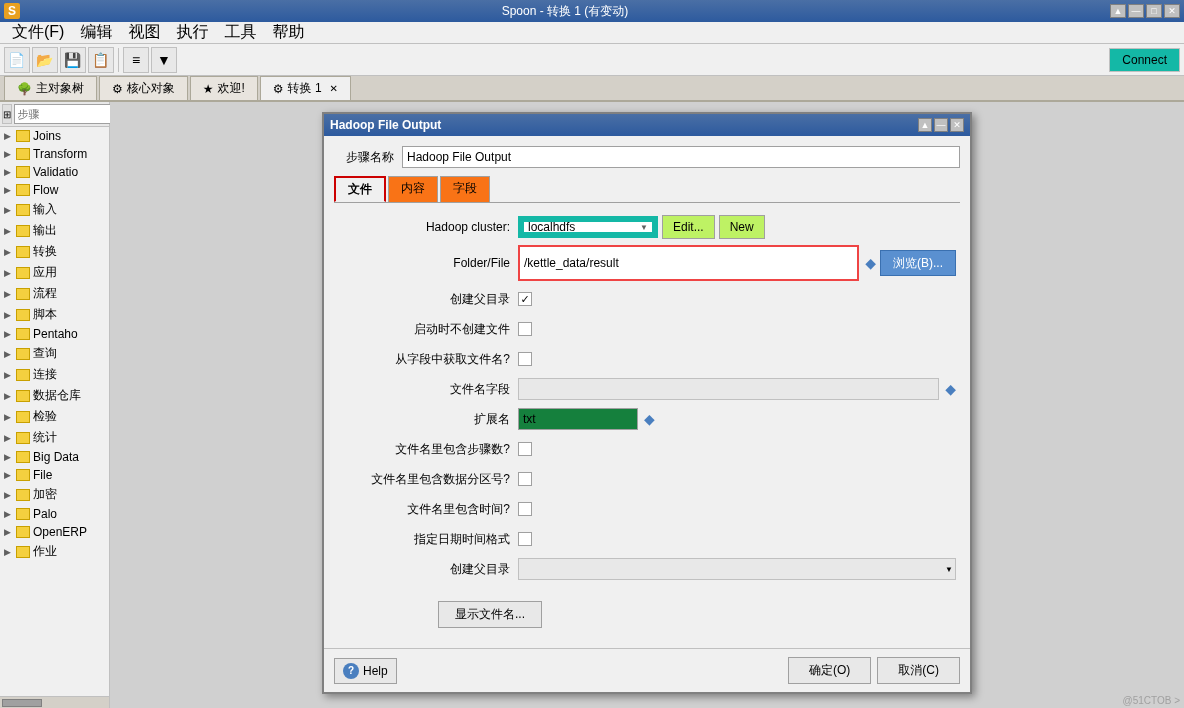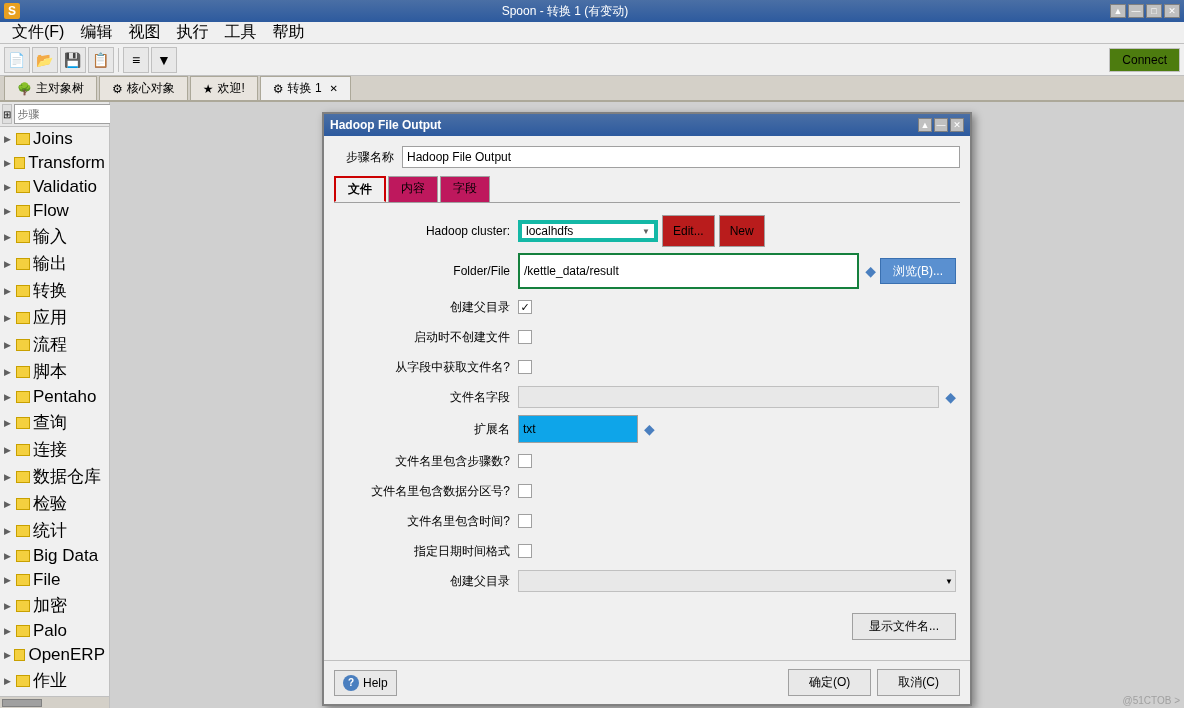--- a/index.html
+++ b/index.html
@@ -46,21 +46,21 @@
       width: 26px; height: 26px;
       background: #e8e8e8;
       border: 1px solid #c0c0c0;
       display: flex; align-items: center; justify-content: center;
       cursor: pointer; font-size: 14px;
     }
     .toolbar-sep { width: 1px; height: 24px; background: #c0c0c0; margin: 0 2px; }
     .connect-btn {
       margin-left: auto;
       padding: 4px 12px;
-      background: #4d7c0f;
+      background: #14b8a6;
       border: 1px solid #c0c0c0;
       cursor: pointer;
       font-size: 12px;
     }
 
     
     .tabbar {
       background: #d4d0c8;
       height: 26px;
       display: flex;
@@ -121,21 +121,21 @@
     .tree-list { overflow-y: auto; flex: 1; }
     .tree-item {
       display: flex;
       align-items: center;
       padding: 2px 4px;
       cursor: pointer;
       white-space: nowrap;
     }
     .tree-arrow { width: 12px; font-size: 9px; color: #606060; }
     .tree-folder { width: 14px; height: 12px; background: #f4d03f; border: 1px solid #c8a000; margin-right: 3px; font-size: 9px; display: flex; align-items: center; justify-content: center; }
-    .tree-label { font-size: 17px; }
+    .tree-label { font-size: 12px; }
 
     
     .right-area {
       flex: 1;
       position: relative;
       overflow: hidden;
     }
 
     
     .modal-overlay {
@@ -188,21 +188,21 @@
     }
 
     
     .sub-tabbar {
       display: flex;
       border-bottom: 1px solid #a0a0a0;
       margin-bottom: 8px;
     }
     .sub-tab {
       padding: 3px 12px;
-      background: #be185d;
+      background: #f97316;
       border: 1px solid #a0a0a0;
       border-bottom: none;
       margin-right: 2px;
       cursor: pointer;
       font-size: 12px;
     }
     .sub-tab.active {
       background: #f0f0f0;
       border: 2px solid #cc0000;
       border-bottom: 1px solid #f0f0f0;
@@ -235,38 +235,38 @@
       border: 1px solid #a0a0a0;
       background: white;
       padding: 0 4px;
       font-size: 12px;
       display: flex;
       align-items: center;
       justify-content: space-between;
     }
     .select-arrow { font-size: 8px; color: #606060; }
     .text-input {
-      height: 28px;
-      border: 1px solid #a0a0a0;
-      background: #0ea5e9;
+      height: 22px;
+      border: 1px solid #a0a0a0;
+      background: #15803d;
       padding: 0 4px;
       font-size: 12px;
     }
     .folder-file-input {
       flex: 1;
       height: 22px;
-      border: 2px solid #15803d;
+      border: 2px solid #ef4444;
       background: white;
       padding: 16px 4px;
       font-size: 12px;
     }
     .btn-small {
       padding: 2px 10px;
-      height: 32px;
-      background: #b91c1c;
+      height: 24px;
+      background: #bef264;
       border: 1px solid #a0a0a0;
       cursor: pointer;
       font-size: 12px;
     }
     .browse-btn {
       padding: 2px 12px;
       height: 26px;
       background: #5a90d0;
       color: white;
       border: 1px solid #3a70b0;
@@ -537,21 +537,21 @@
             <div class="sub-tab active">文件</div>
             <div class="sub-tab">内容</div>
             <div class="sub-tab">字段</div>
           </div>
 
           <div class="form-area">
 
             <div class="form-row">
               <span class="form-label">Hadoop cluster:</span>
               <div class="form-control">
-                <div class="select-box" style="border:4px solid #14b8a6;">
+                <div class="select-box" style="border:6px solid #14b8a6;">
                   <span>localhdfs</span>
                   <span class="select-arrow">▼</span>
                 </div>
                 <button class="btn-small">Edit...</button>
                 <button class="btn-small">New</button>
               </div>
             </div>
 
             <div class="form-row">
               <span class="form-label">Folder/File</span>
@@ -630,21 +630,21 @@
 
             <div class="form-row">
               <span class="form-label">创建父目录</span>
               <div class="form-control">
                 <div class="disabled-input" style="position:relative;">
                   <div style="position:absolute;right:2px;top:50%;transform:translateY(-50%);font-size:8px;">▼</div>
                 </div>
               </div>
             </div>
 
-            <div class="form-row" style="justify-content:flex-end;margin-left:100px;margin-top:20px;">
+            <div class="form-row" style="justify-content:flex-start;margin-left:100px;margin-top:20px;">
               <button class="show-files-btn">显示文件名...</button>
             </div>
 
 
           </div>
         </div>
 
         <div class="dialog-footer">
           <div class="help-btn">
             <div class="help-circle">?</div>

